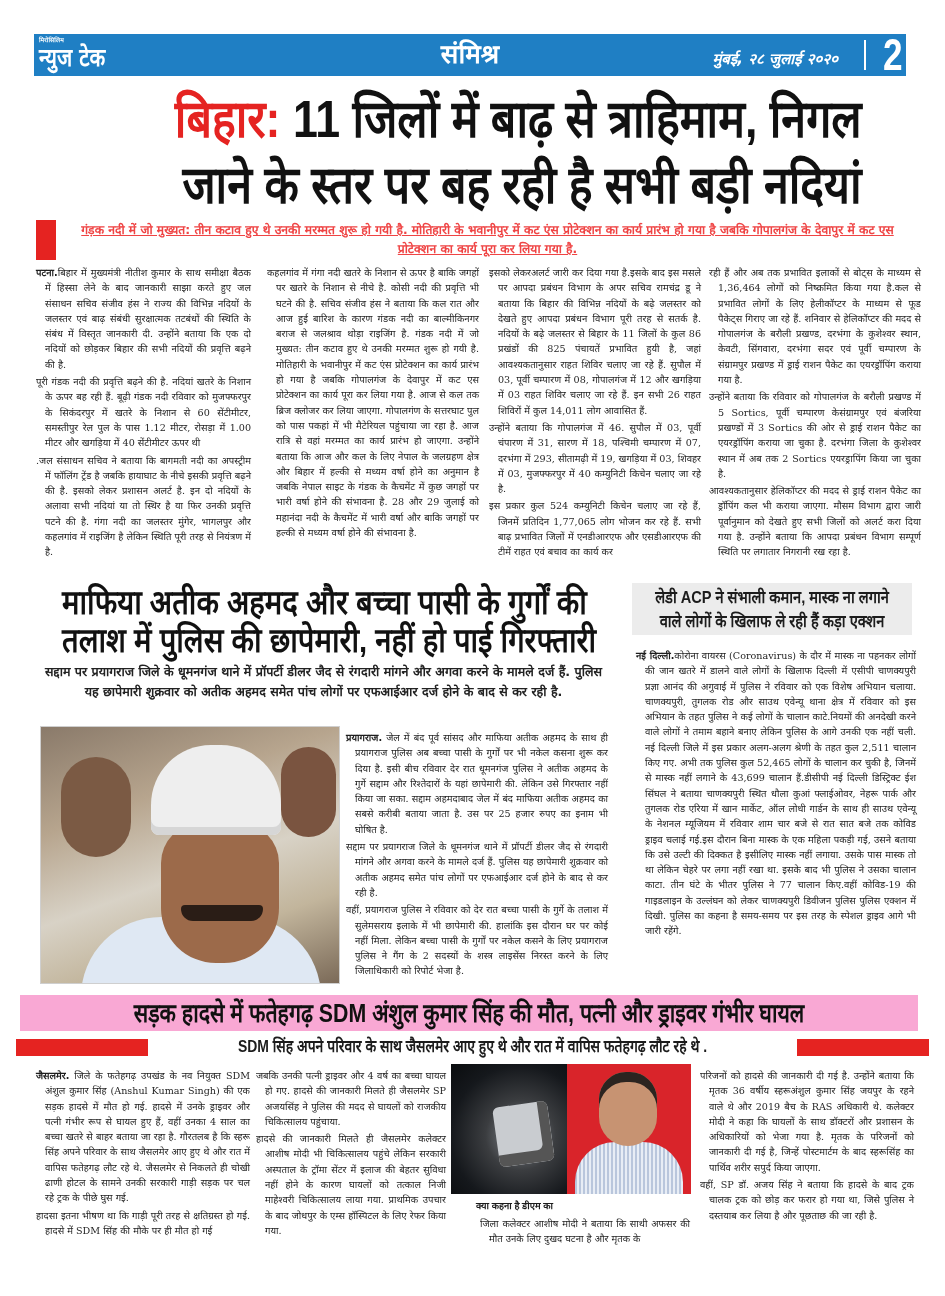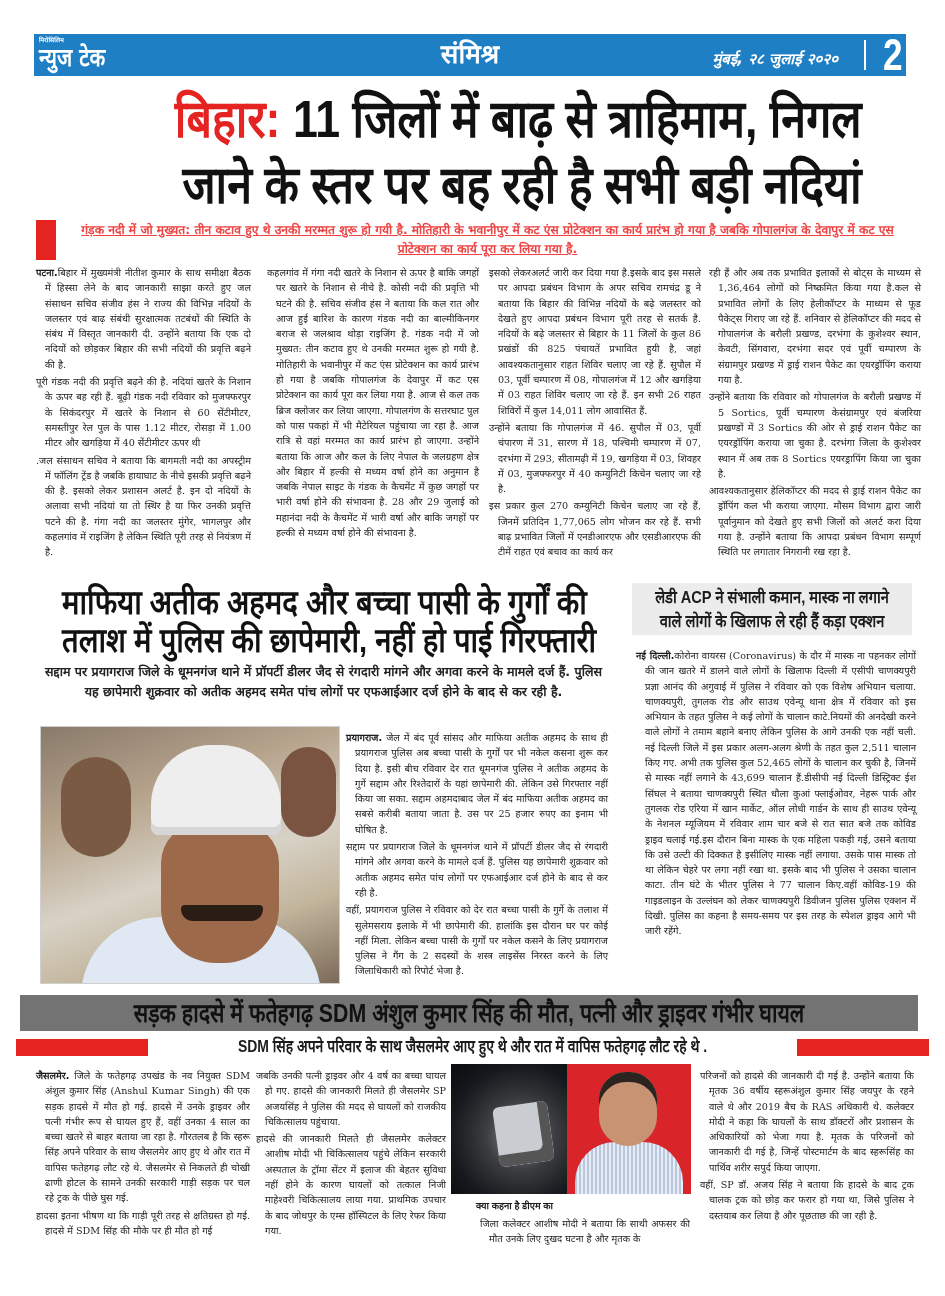--- a/index.html
+++ b/index.html
@@ -48,21 +48,21 @@
   .atiq-photo .bystander2 { position: absolute; left: 240px; top: 20px; width: 55px; height: 90px; background: #7a5440; border-radius: 30px; }
 
   .atiq-body { left: 346px; top: 730px; width: 262px; }
 
   
   .acp-head { position: absolute; left: 632px; top: 583px; width: 280px; height: 52px; background: #ececec; text-align: center; font-family: "Liberation Sans", sans-serif; font-weight: bold; font-size: 17px; line-height: 24px; color: #1c1c1c; padding-top: 3px; }
   .acp-head .hl-line { display: block; white-space: nowrap; transform: scaleX(0.86); transform-origin: center center; }
   .acp-body { left: 636px; top: 640px; width: 280px; margin-top: 8px; }
 
   
-  .sdm-head { position: absolute; left: 20px; top: 995px; width: 898px; height: 36px; background: #737373; text-align: center; font-family: "Liberation Sans", sans-serif; font-weight: bold; font-size: 26px; line-height: 36px; color: #111; }
+  .sdm-head { position: absolute; left: 20px; top: 995px; width: 898px; height: 36px; background: #f9a8d4; text-align: center; font-family: "Liberation Sans", sans-serif; font-weight: bold; font-size: 26px; line-height: 36px; color: #111; }
   .sdm-head .hl-line { display: block; white-space: nowrap; transform: scaleX(0.82); transform-origin: center center; }
   .sdm-deck { position: absolute; left: 16px; top: 1035px; width: 913px; height: 22px; }
   .sdm-deck .red-left { position: absolute; left: 0; top: 4px; width: 132px; height: 17px; background: #e52321; }
   .sdm-deck .red-right { position: absolute; right: 0; top: 4px; width: 132px; height: 17px; background: #e52321; }
   .sdm-deck .text { position: absolute; left: 136px; right: 136px; top: 0; text-align: center; font-family: "Liberation Sans", sans-serif; font-weight: bold; font-size: 17px; line-height: 24px; color: #1c1c1c; white-space: nowrap; transform: scaleX(0.82); transform-origin: center center; }
 
   .sdm-col1 { left: 36px; top: 1068px; width: 214px; }
   .sdm-col2 { left: 256px; top: 1068px; width: 190px; }
   .sdm-col4 { left: 700px; top: 1068px; width: 214px; }
 
@@ -102,25 +102,25 @@
   <p><span class="dateline">पटना.</span><span>बिहार में मुख्यमंत्री नीतीश कुमार के साथ समीक्षा बैठक में हिस्सा लेने के बाद जानकारी साझा करते हुए जल संसाधन सचिव संजीव हंस ने राज्य की विभिन्न नदियों के जलस्तर एवं बाढ़ संबंधी सुरक्षात्मक तटबंधों की स्थिति के संबंध में विस्तृत जानकारी दी. उन्होंने बताया कि एक दो नदियों को छोड़कर बिहार की सभी नदियों की प्रवृत्ति बढ़ने की है.</span></p>
   <p>पूरी गंडक नदी की प्रवृत्ति बढ़ने की है. नदियां खतरे के निशान के ऊपर बह रही हैं. बूढ़ी गंडक नदी रविवार को मुजफ्फरपुर के सिकंदरपुर में खतरे के निशान से 60 सेंटीमीटर, समस्तीपुर रेल पुल के पास 1.12 मीटर, रोसड़ा में 1.00 मीटर और खगड़िया में 40 सेंटीमीटर ऊपर थी</p>
   <p>.जल संसाधन सचिव ने बताया कि बागमती नदी का अपस्ट्रीम में फॉलिंग ट्रेंड है जबकि हायाघाट के नीचे इसकी प्रवृत्ति बढ़ने की है. इसको लेकर प्रशासन अलर्ट है. इन दो नदियों के अलावा सभी नदियां या तो स्थिर है या फिर उनकी प्रवृत्ति पटने की है. गंगा नदी का जलस्तर मुंगेर, भागलपुर और कहलगांव में राइजिंग है लेकिन स्थिति पूरी तरह से नियंत्रण में है.</p>
 </div>
 <div class="col col2">
   <p>कहलगांव में गंगा नदी खतरे के निशान से ऊपर है बाकि जगहों पर खतरे के निशान से नीचे है. कोसी नदी की प्रवृत्ति भी घटने की है. सचिव संजीव हंस ने बताया कि कल रात और आज हुई बारिश के कारण गंडक नदी का बाल्मीकिनगर बराज से जलश्राव थोड़ा राइजिंग है. गंडक नदी में जो मुख्यत: तीन कटाव हुए थे उनकी मरम्मत शुरू हो गयी है. मोतिहारी के भवानीपुर में कट एंस प्रोटेक्शन का कार्य प्रारंभ हो गया है जबकि गोपालगंज के देवापुर में कट एस प्रोटेक्शन का कार्य पूरा कर लिया गया है. आज से कल तक ब्रिज क्लोजर कर लिया जाएगा. गोपालगंण के सत्तरघाट पुल को पास पकहां में भी मैटेरियल पहुंचाया जा रहा है. आज रात्रि से वहां मरम्मत का कार्य प्रारंभ हो जाएगा. उन्होंने बताया कि आज और कल के लिए नेपाल के जलग्रहण क्षेत्र और बिहार में हल्की से मध्यम वर्षा होने का अनुमान है जबकि नेपाल साइट के गंडक के कैचमेंट में कुछ जगहों पर भारी वर्षा होने की संभावना है. 28 और 29 जुलाई को महानंदा नदी के कैचमेंट में भारी वर्षा और बाकि जगहों पर हल्की से मध्यम वर्षा होने की संभावना है.</p>
 </div>
 <div class="col col3">
   <p>इसको लेकरअलर्ट जारी कर दिया गया है.इसके बाद इस मसले पर आपदा प्रबंधन विभाग के अपर सचिव रामचंद्र डू ने बताया कि बिहार की विभिन्न नदियों के बढ़े जलस्तर को देखते हुए आपदा प्रबंधन विभाग पूरी तरह से सतर्क है. नदियों के बढ़े जलस्तर से बिहार के 11 जिलों के कुल 86 प्रखंडों की 825 पंचायतें प्रभावित हुयी है, जहां आवश्यकतानुसार राहत शिविर चलाए जा रहे हैं. सुपौल में 03, पूर्वी चम्पारण में 08, गोपालगंज में 12 और खगड़िया में 03 राहत शिविर चलाए जा रहे हैं. इन सभी 26 राहत शिविरों में कुल 14,011 लोग आवासित हैं.</p>
   <p>उन्होंने बताया कि गोपालगंज में 46. सुपौल में 03, पूर्वी चंपारण में 31, सारण में 18, पश्चिमी चम्पारण में 07, दरभंगा में 293, सीतामढ़ी में 19, खगड़िया में 03, शिवहर में 03, मुजफ्फरपुर में 40 कम्युनिटी किचेन चलाए जा रहे है.</p>
-  <p>इस प्रकार कुल 270 कम्युनिटी किचेन चलाए जा रहे हैं, जिनमें प्रतिदिन 1,77,065 लोग भोजन कर रहे हैं. सभी बाढ़ प्रभावित जिलों में एनडीआरएफ और एसडीआरएफ की टीमें राहत एवं बचाव का कार्य कर</p>
+  <p>इस प्रकार कुल 524 कम्युनिटी किचेन चलाए जा रहे हैं, जिनमें प्रतिदिन 1,77,065 लोग भोजन कर रहे हैं. सभी बाढ़ प्रभावित जिलों में एनडीआरएफ और एसडीआरएफ की टीमें राहत एवं बचाव का कार्य कर</p>
 </div>
 <div class="col col4">
   <p>रही हैं और अब तक प्रभावित इलाकों से बोट्स के माध्यम से 1,36,464 लोगों को निष्क्रमित किया गया है.कल से प्रभावित लोगों के लिए हेलीकॉप्टर के माध्यम से फूड पैकेट्स गिराए जा रहे हैं. शनिवार से हेलिकॉप्टर की मदद से गोपालगंज के बरौली प्रखण्ड, दरभंगा के कुशेश्वर स्थान, केवटी, सिंगवारा, दरभंगा सदर एवं पूर्वी चम्पारण के संग्रामपुर प्रखण्ड में ड्राई राशन पैकेट का एयरड्रॉपिंग कराया गया है.</p>
-  <p>उन्होंने बताया कि रविवार को गोपालगंज के बरौली प्रखण्ड में 5 Sortics, पूर्वी चम्पारण केसंग्रामपुर एवं बंजरिया प्रखण्डों में 3 Sortics की ओर से ड्राई राशन पैकेट का एयरड्रॉपिंग कराया जा चुका है. दरभंगा जिला के कुशेश्वर स्थान में अब तक 8 Sortics एयरड्रापिंग किया जा चुका है.</p>
+  <p>उन्होंने बताया कि रविवार को गोपालगंज के बरौली प्रखण्ड में 5 Sortics, पूर्वी चम्पारण केसंग्रामपुर एवं बंजरिया प्रखण्डों में 3 Sortics की ओर से ड्राई राशन पैकेट का एयरड्रॉपिंग कराया जा चुका है. दरभंगा जिला के कुशेश्वर स्थान में अब तक 2 Sortics एयरड्रापिंग किया जा चुका है.</p>
   <p>आवश्यकतानुसार हेलिकॉप्टर की मदद से ड्राई राशन पैकेट का ड्रॉपिंग कल भी कराया जाएगा. मौसम विभाग द्वारा जारी पूर्वानुमान को देखते हुए सभी जिलों को अलर्ट करा दिया गया है. उन्होंने बताया कि आपदा प्रबंधन विभाग सम्पूर्ण स्थिति पर लगातार निगरानी रख रहा है.</p>
 </div>
 
 <h2 class="atiq-head">
   <span class="hl-line">माफिया अतीक अहमद और बच्चा पासी के गुर्गों की</span>
   <span class="hl-line">तलाश में पुलिस की छापेमारी, नहीं हो पाई गिरफ्तारी</span>
 </h2>
 <p class="atiq-deck">सद्दाम पर प्रयागराज जिले के धूमनगंज थाने में प्रॉपर्टी डीलर जैद से रंगदारी मांगने और अगवा करने के मामले दर्ज हैं. पुलिस यह छापेमारी शुक्रवार को अतीक अहमद समेत पांच लोगों पर एफआईआर दर्ज होने के बाद से कर रही है.</p>
 
 <figure class="atiq-photo" aria-label="अतीक अहमद पुलिस हिरासत में">

